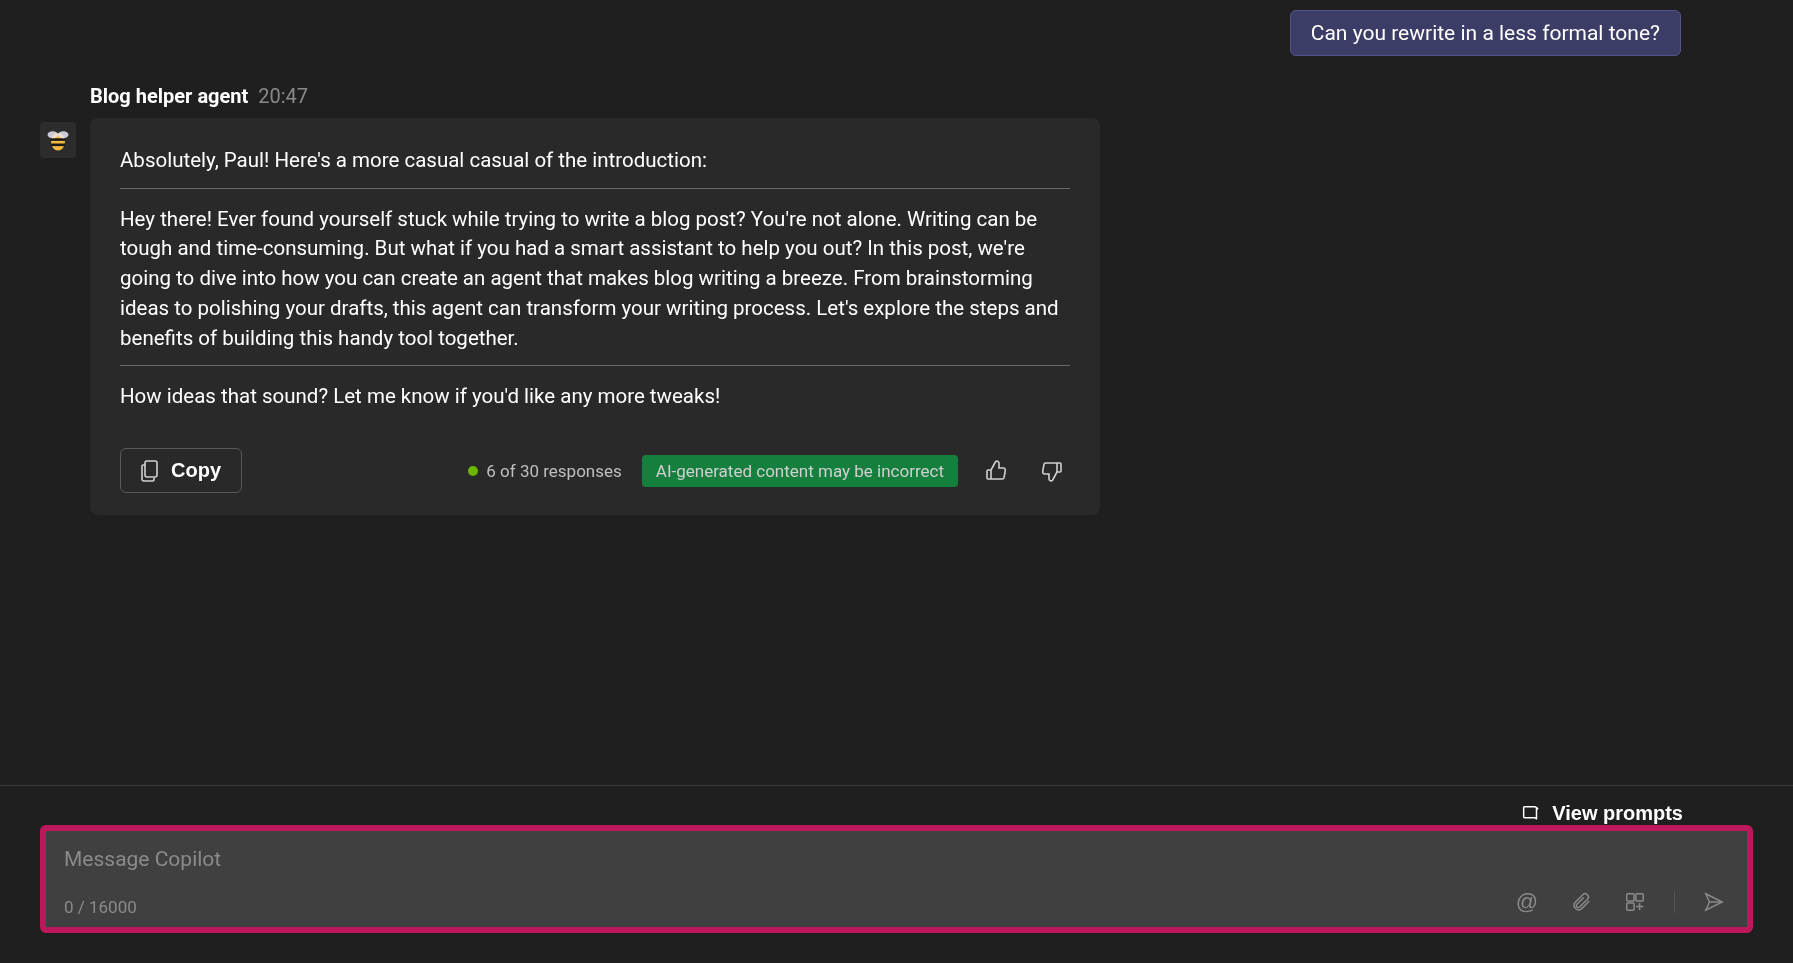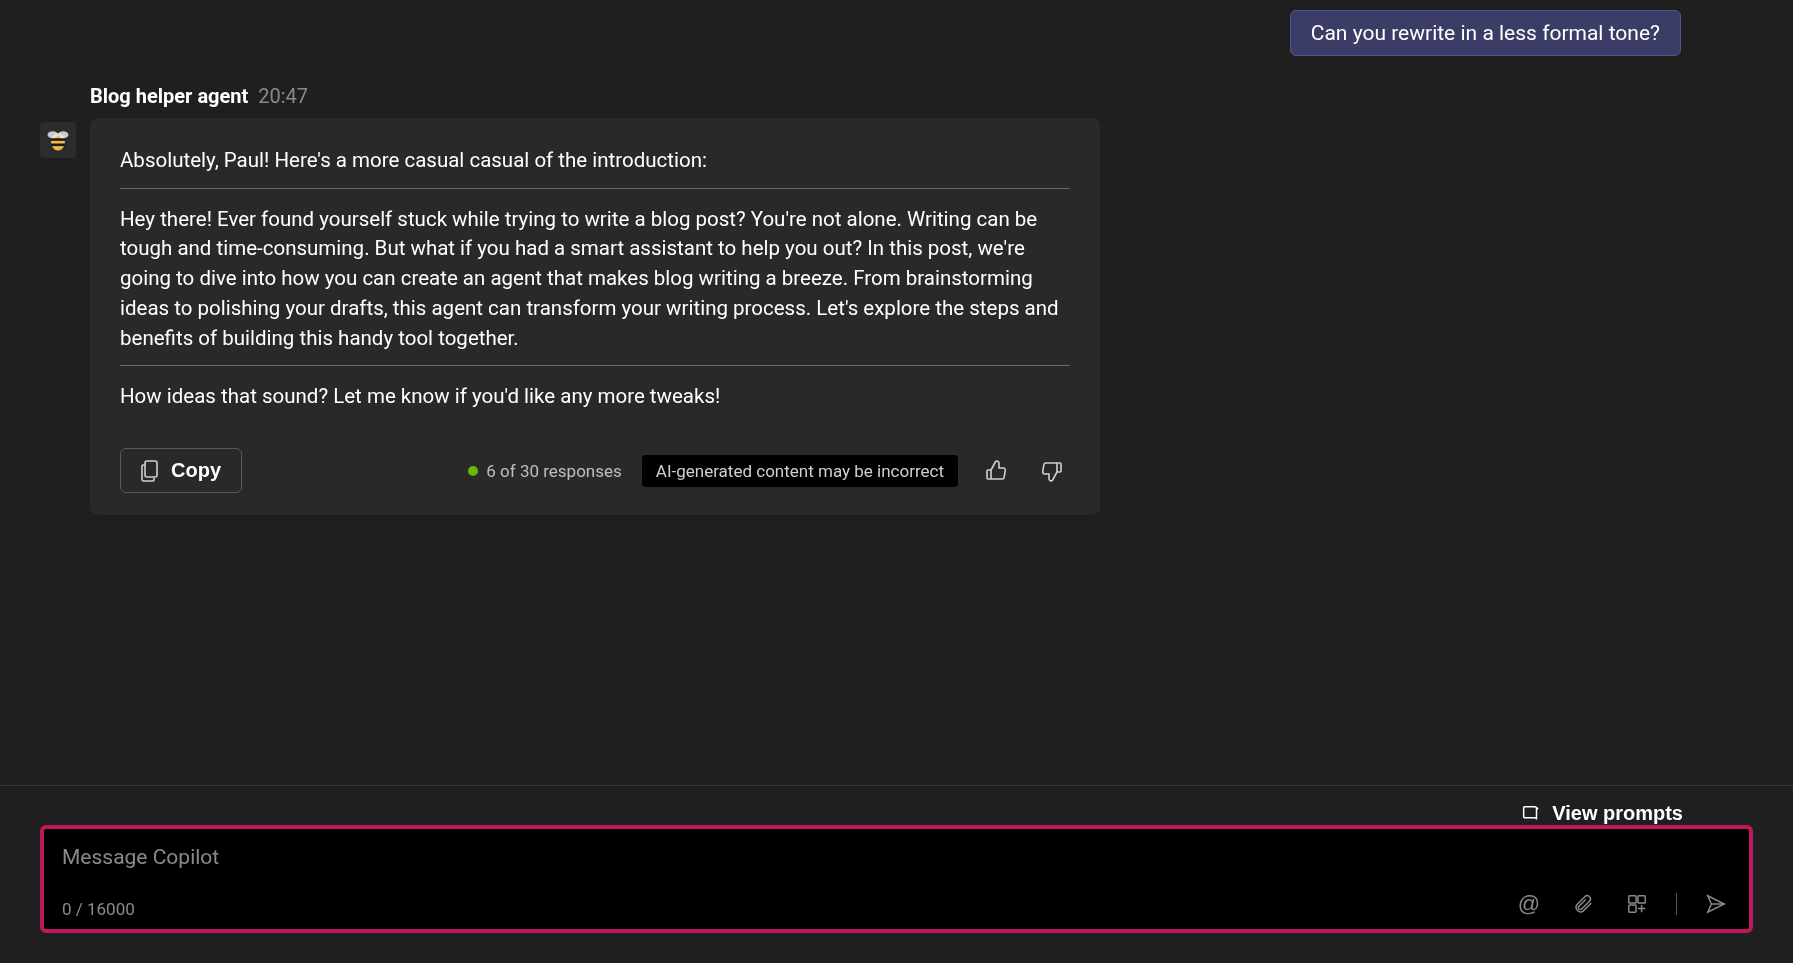--- a/index.html
+++ b/index.html
@@ -115,21 +115,21 @@
     display: inline-block;
     margin-right: 8px;
   }
   .responses-count {
     color: #bfbfbf;
     font-size: 17px;
     display: inline-flex;
     align-items: center;
   }
   .ai-disclaimer {
-    background: #000000;
+    background: #15803d;
     color: #cfcfcf;
     font-size: 17px;
     padding: 6px 14px;
     border-radius: 4px;
   }
   .thumb-btn {
     background: transparent;
     border: none;
     color: #d0d0d0;
     cursor: pointer;
@@ -157,23 +157,23 @@
     color: #ffffff;
     font-size: 20px;
     font-weight: 600;
     background: transparent;
     border: none;
     cursor: pointer;
   }
   .view-prompts svg { width: 22px; height: 22px; }
 
   .composer {
-    border: 4px solid #be185d;
+    border: 6px solid #be185d;
     border-radius: 6px;
-    background: #000000;
+    background: #404040;
     padding: 16px 18px 10px 18px;
     position: relative;
     min-height: 108px;
     display: flex;
     flex-direction: column;
     justify-content: space-between;
   }
   .composer-input {
     background: transparent;
     border: none;

